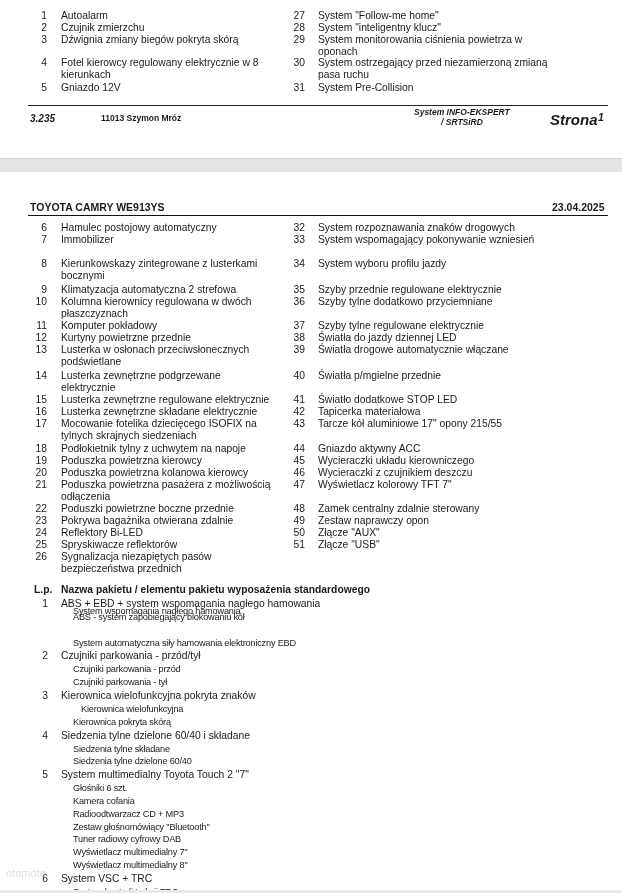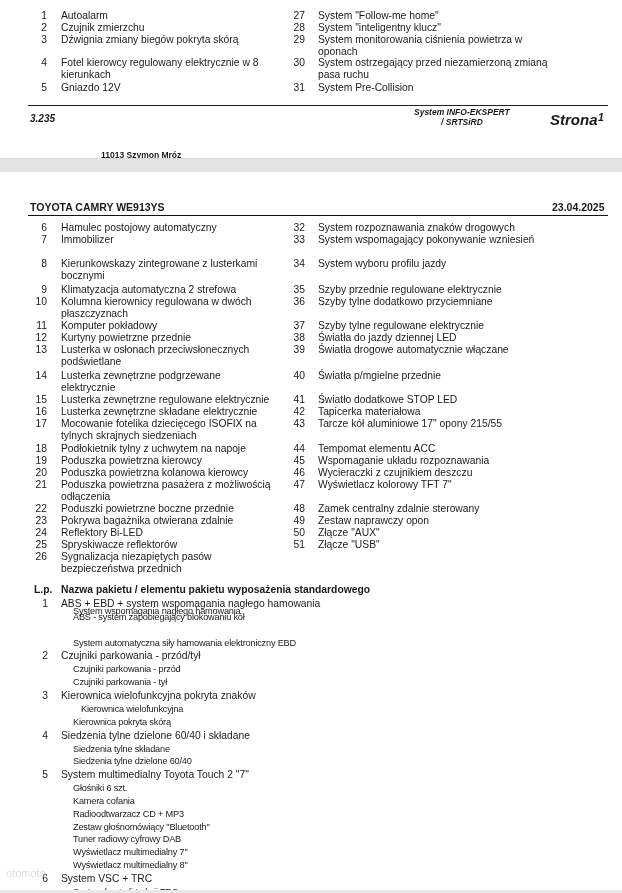--- a/index.html
+++ b/index.html
@@ -75,21 +75,21 @@
         <span class="num">30</span>
         <span class="txt">System ostrzegający przed niezamierzoną zmianą pasa ruchu</span>
       </div>
       <div class="row right" style="top: 82px; left: 0px; width: 622px;">
         <span class="num">31</span>
         <span class="txt">System Pre-Collision</span>
       </div>
     </div>
   <div class="footer-rule"></div>
   <div class="ft" style="left:30px;top:113px;">3.235</div>
-  <div class="ft" style="left:101px;top:113px;font-style:normal;font-size:8.5px;margin-top:37px;">11013 Szymon Mróz</div>
+  <div class="ft" style="left:101px;top:113px;font-style:normal;font-size:8.5px;">11013 Szymon Mróz</div>
   <div class="ft" style="left:414px;top:107px;font-size:8.5px;">System INFO-EKSPERT</div>
   <div class="ft" style="left:441px;top:117px;font-size:8.5px;">/ SRTSiRD</div>
   <div class="ft" style="left:550px;top:111px;font-size:15px;">Strona</div>
   <div class="ft" style="left:598px;top:111px;font-size:10.5px;">1</div>
 </div>
 
 <div class="gap-band"></div>
 
 <div class="page" id="p2" style="top:172px;height:718px;">
 </div>
@@ -226,25 +226,25 @@
     <div class="row right" style="top: 406px; left: 0px; width: 622px;">
       <span class="num">42</span>
       <span class="txt">Tapicerka materiałowa</span>
     </div>
     <div class="row right" style="top: 418px; left: 0px; width: 622px;">
       <span class="num">43</span>
       <span class="txt">Tarcze kół aluminiowe 17" opony 215/55</span>
     </div>
     <div class="row right" style="top: 443px; left: 0px; width: 622px;">
       <span class="num">44</span>
-      <span class="txt">Tempomat elementu ACC</span>
+      <span class="txt">Gniazdo aktywny ACC</span>
     </div>
     <div class="row right" style="top: 455px; left: 0px; width: 622px;">
       <span class="num">45</span>
-      <span class="txt">Wspomaganie układu rozpoznawania</span>
+      <span class="txt">Wycieraczki układu kierowniczego</span>
     </div>
     <div class="row right" style="top: 467px; left: 0px; width: 622px;">
       <span class="num">46</span>
       <span class="txt">Wycieraczki z czujnikiem deszczu</span>
     </div>
     <div class="row right" style="top: 479px; left: 0px; width: 622px;">
       <span class="num">47</span>
       <span class="txt">Wyświetlacz kolorowy TFT 7"</span>
     </div>
     <div class="row right" style="top: 503px; left: 0px; width: 622px;">

